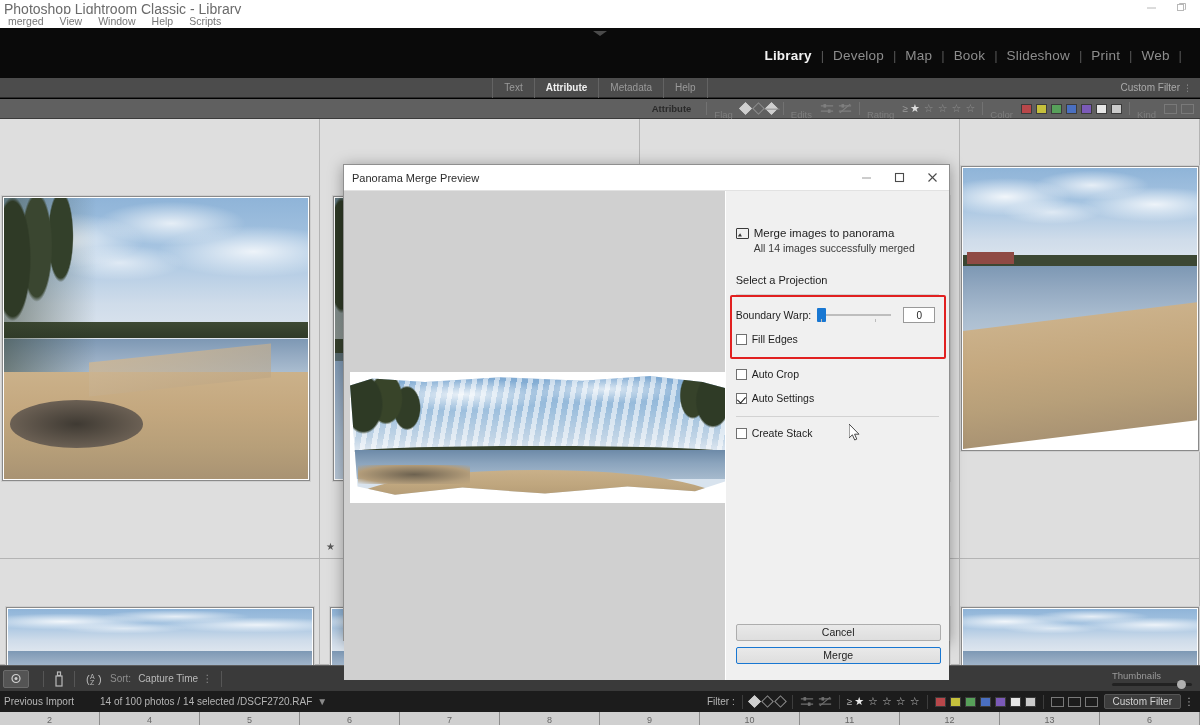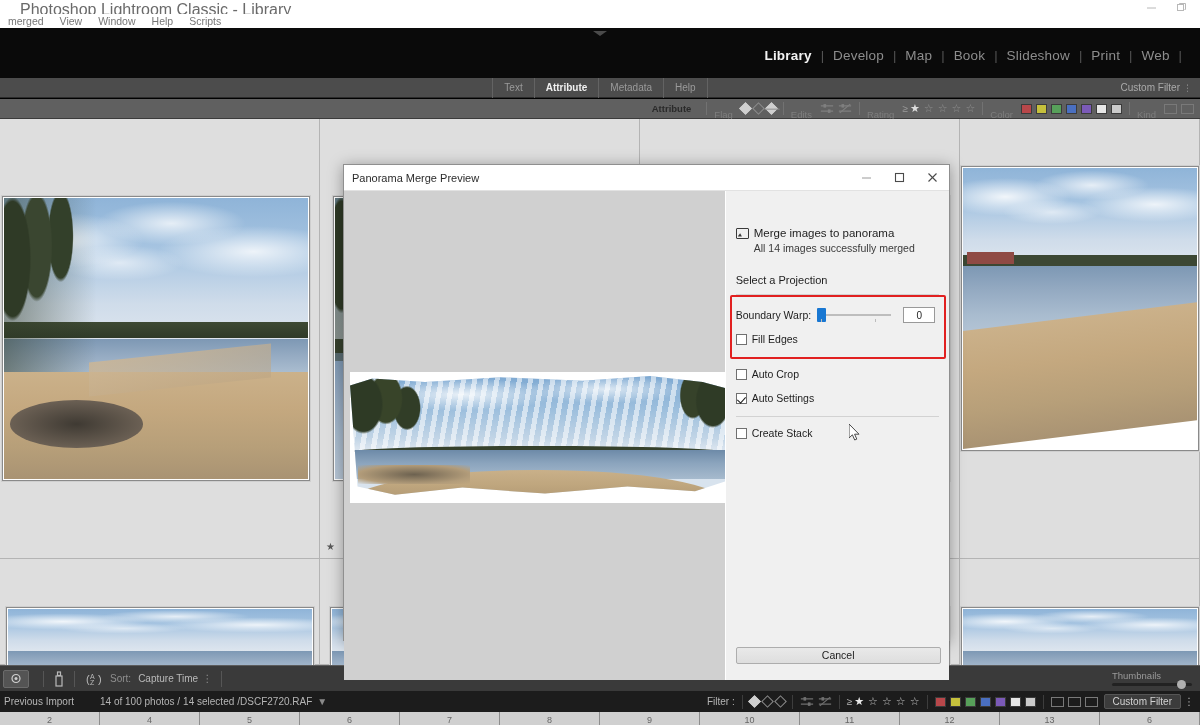--- a/index.html
+++ b/index.html
@@ -10,22 +10,22 @@
     background: #000;
   }
   #app { position: relative; width: 1200px; height: 725px; }
 
   
   .os-titlebar {
     position: absolute; left: 0; top: 0; width: 1200px; height: 14px;
     background: #ffffff;
   }
   .os-title-text {
-    position: absolute; left: 20px; top: 1px;
-    font-size: 16px; color: #6a6a6a; white-space: nowrap;
+    position: absolute; left: 4px; top: 1px;
+    font-size: 14px; color: #6a6a6a; white-space: nowrap;
   }
   .os-win-btns { position: absolute; right: 4px; top: 0px; display: flex; gap: 0px; }
   .os-win-btn {
     width: 30px; height: 14px; display: flex; align-items: center; justify-content: center;
     color: #b8b8b8;
   }
   .os-win-btn svg { display: block; }
 
   
   .menubar {
@@ -688,20 +688,21 @@
 
         <div class="panel-hr"></div>
 
         <div class="chk-row">
           <span class="chk"></span>
           <span class="chk-label">Create Stack</span>
         </div>
 
         <div class="dlg-footer">
           <span class="footer-btn">Cancel</span>
+          <span class="footer-btn primary">Merge</span>
         </div>
 
       </div>
     </div>
   </div>
 
   <svg class="cursor" viewBox="0 0 12 17">
     <polygon points="0,0 0,14 3.4,10.8 5.7,16 7.8,15.1 5.6,10.2 10,10.2" fill="#ffffff" stroke="#4a4a4a" stroke-width="1"></polygon>
   </svg>
 

